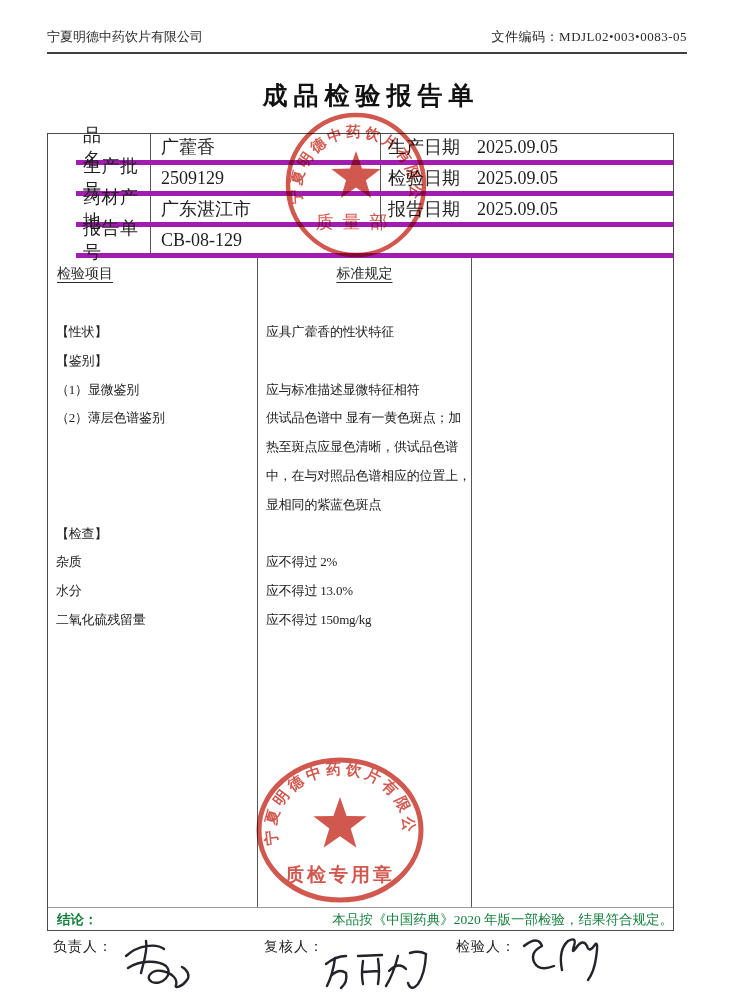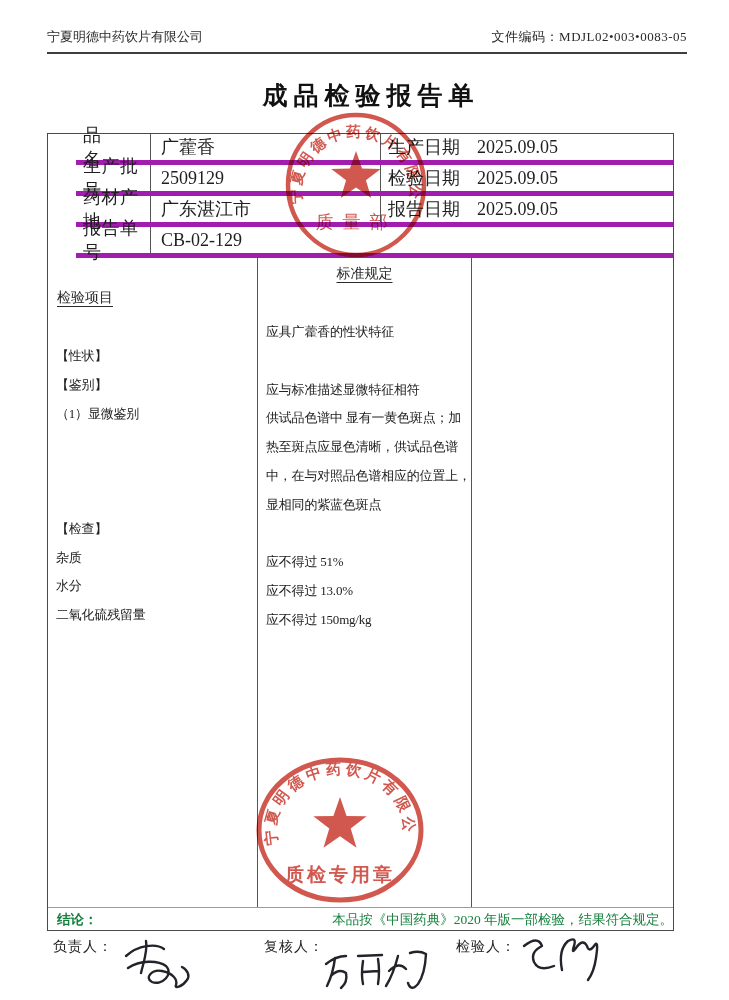--- a/index.html
+++ b/index.html
@@ -42,21 +42,21 @@
   .info-row .rlbl { width:90px; padding-left:7px; }
   .info-row .rval { padding-left:6px; }
   .info-row.full .val { flex:1; border-right:none; }
   
   .main-section { position:relative; display:flex; height:649px; }
   .mcol { height:100%; overflow:hidden; }
   .mcol-1 { width:210px; border-right:1px solid #565656; }
   .mcol-2 { width:214px; border-right:1px solid #565656; }
   .mcol-3 { flex:1; }
   .mcol-head { height:60px; padding-top:7px; font-size:14px; color:#2a2a2a; }
-  .mcol-1 .mcol-head { text-align:left; padding-left:9px;margin-top:24px; }
+  .mcol-1 .mcol-head { text-align:left; padding-left:9px; }
   .mcol-2 .mcol-head, .mcol-3 .mcol-head { text-align:center; }
   .mcol-head span { text-decoration:underline; text-underline-offset:4px; }
   .m-line {
     height:28.8px; line-height:28.8px; font-size:13px; white-space:nowrap;
     padding-left:8px; color:#222; letter-spacing:-0.2px;
   }
   
   .conclusion-row {
     height:25px; border-top:1px solid #9a9a9a; display:flex; align-items:center;
     padding-left:9px; font-size:13.5px; color:#15803d;justify-content:space-between;
@@ -102,48 +102,49 @@
     <div class="info-row">
       <div class="lbl">药材产地</div>
       <div class="val">广东湛江市</div>
       <div class="rt">
         <span class="rlbl">报告日期</span>
         <span class="rval">2025.09.05</span>
       </div>
     </div>
     <div class="info-row full">
       <div class="lbl">报告单号</div>
-      <div class="val">CB-02-129</div>
+      <div class="val">CB-08-129</div>
     </div>
 
     <div class="main-section">
       <div class="mcol mcol-1">
         <div class="mcol-head"><span>检验项目</span></div>
         <div class="m-line">【性状】</div>
         <div class="m-line">【鉴别】</div>
         <div class="m-line">（1）显微鉴别</div>
+        <div class="m-line">（2）薄层色谱鉴别</div>
         <div class="m-line"></div>
         <div class="m-line"></div>
         <div class="m-line"></div>
         <div class="m-line">【检查】</div>
         <div class="m-line">杂质</div>
         <div class="m-line">水分</div>
         <div class="m-line">二氧化硫残留量</div>
       </div>
       <div class="mcol mcol-2">
         <div class="mcol-head"><span>标准规定</span></div>
         <div class="m-line">应具广藿香的性状特征</div>
         <div class="m-line"></div>
         <div class="m-line">应与标准描述显微特征相符</div>
         <div class="m-line">供试品色谱中 显有一黄色斑点；加</div>
         <div class="m-line">热至斑点应显色清晰，供试品色谱</div>
         <div class="m-line">中，在与对照品色谱相应的位置上，</div>
         <div class="m-line">显相同的紫蓝色斑点</div>
         <div class="m-line"></div>
-        <div class="m-line">应不得过 51%</div>
+        <div class="m-line">应不得过 2%</div>
         <div class="m-line">应不得过 13.0%</div>
         <div class="m-line">应不得过 150mg/kg</div>
       </div>
     </div>
 
     <div class="conclusion-row">
       <b>结论：</b>
       <span>本品按《中国药典》2020 年版一部检验，结果符合规定。</span>
     </div>
   </div>

